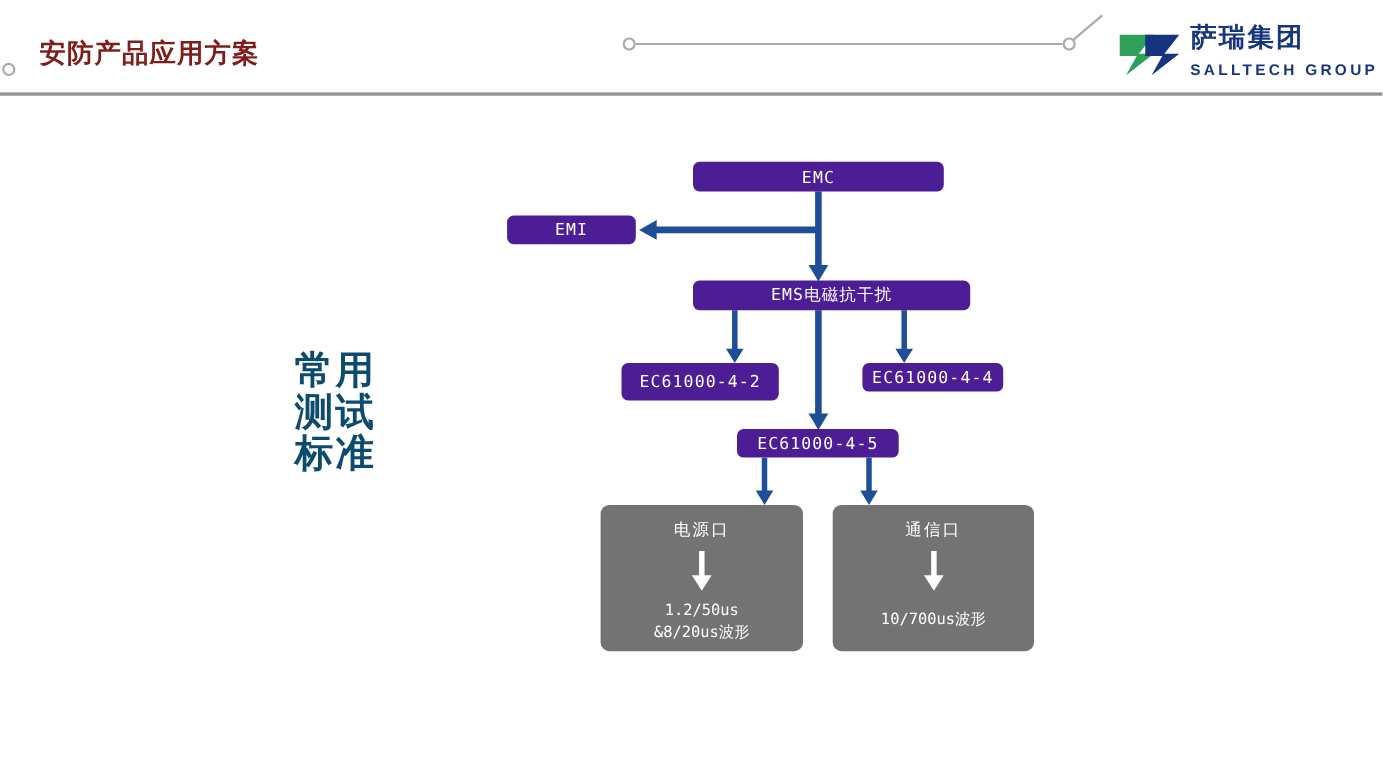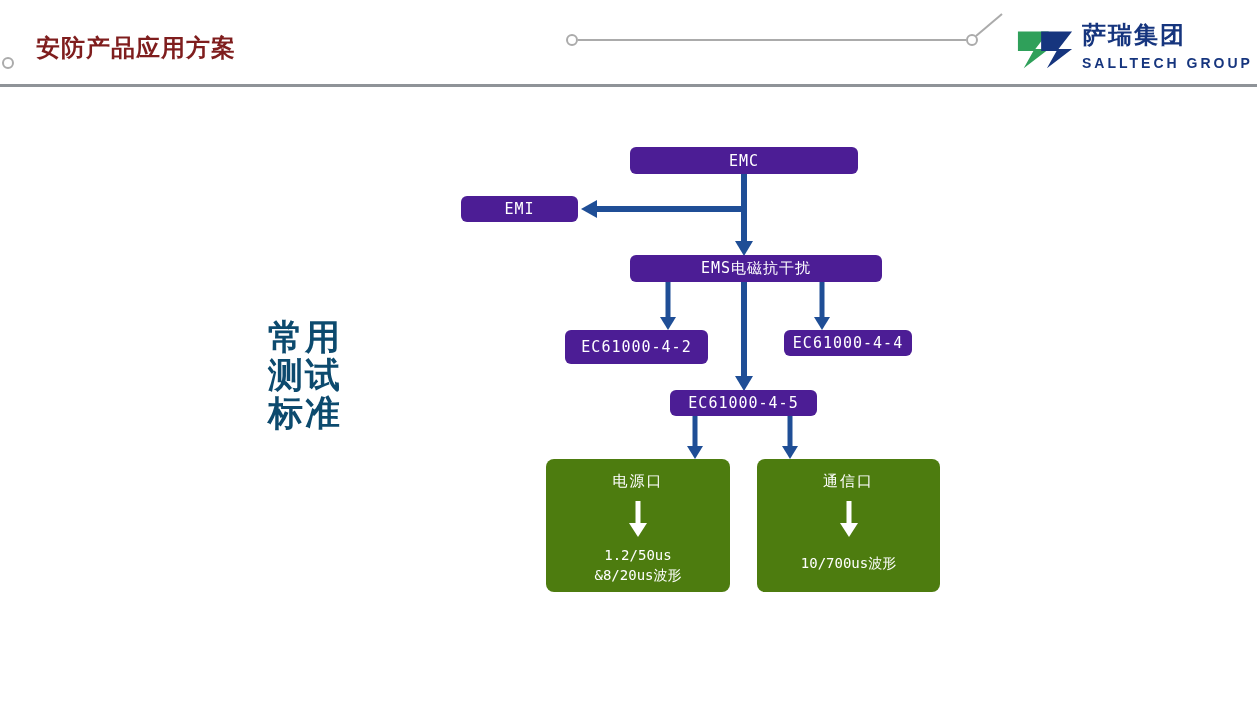--- a/index.html
+++ b/index.html
@@ -46,21 +46,21 @@
     box-sizing:border-box;
   }
   .node-emc  {left:630px;top:147px;width:228px;height:27px;}
   .node-emi  {left:461px;top:196px;width:117px;height:26px;}
   .node-ems  {left:630px;top:255px;width:252px;height:27px;}
   .node-ec2  {left:565px;top:330px;width:143px;height:34px;}
   .node-ec4  {left:784px;top:330px;width:128px;height:26px;}
   .node-ec5  {left:670px;top:390px;width:147px;height:26px;}
   .big-box{
     position:absolute;z-index:2;
-    background:#4d7c0f;border-radius:8px;
+    background:#737373;border-radius:8px;
     color:#ffffff;
     font-family:"DejaVu Sans Mono", monospace;
     display:flex;flex-direction:column;align-items:center;
     box-sizing:border-box;
   }
   .box-power{left:546px;top:459px;width:184px;height:133px;}
   .box-comm {left:757px;top:459px;width:183px;height:133px;}
   .big-box .box-title{margin-top:13px;font-size:15px;letter-spacing:2px;}
   .big-box .inner-arrow{margin-top:8px;}
   .big-box .wave-text{font-size:14px;line-height:20px;text-align:center;margin-top:6px;}

